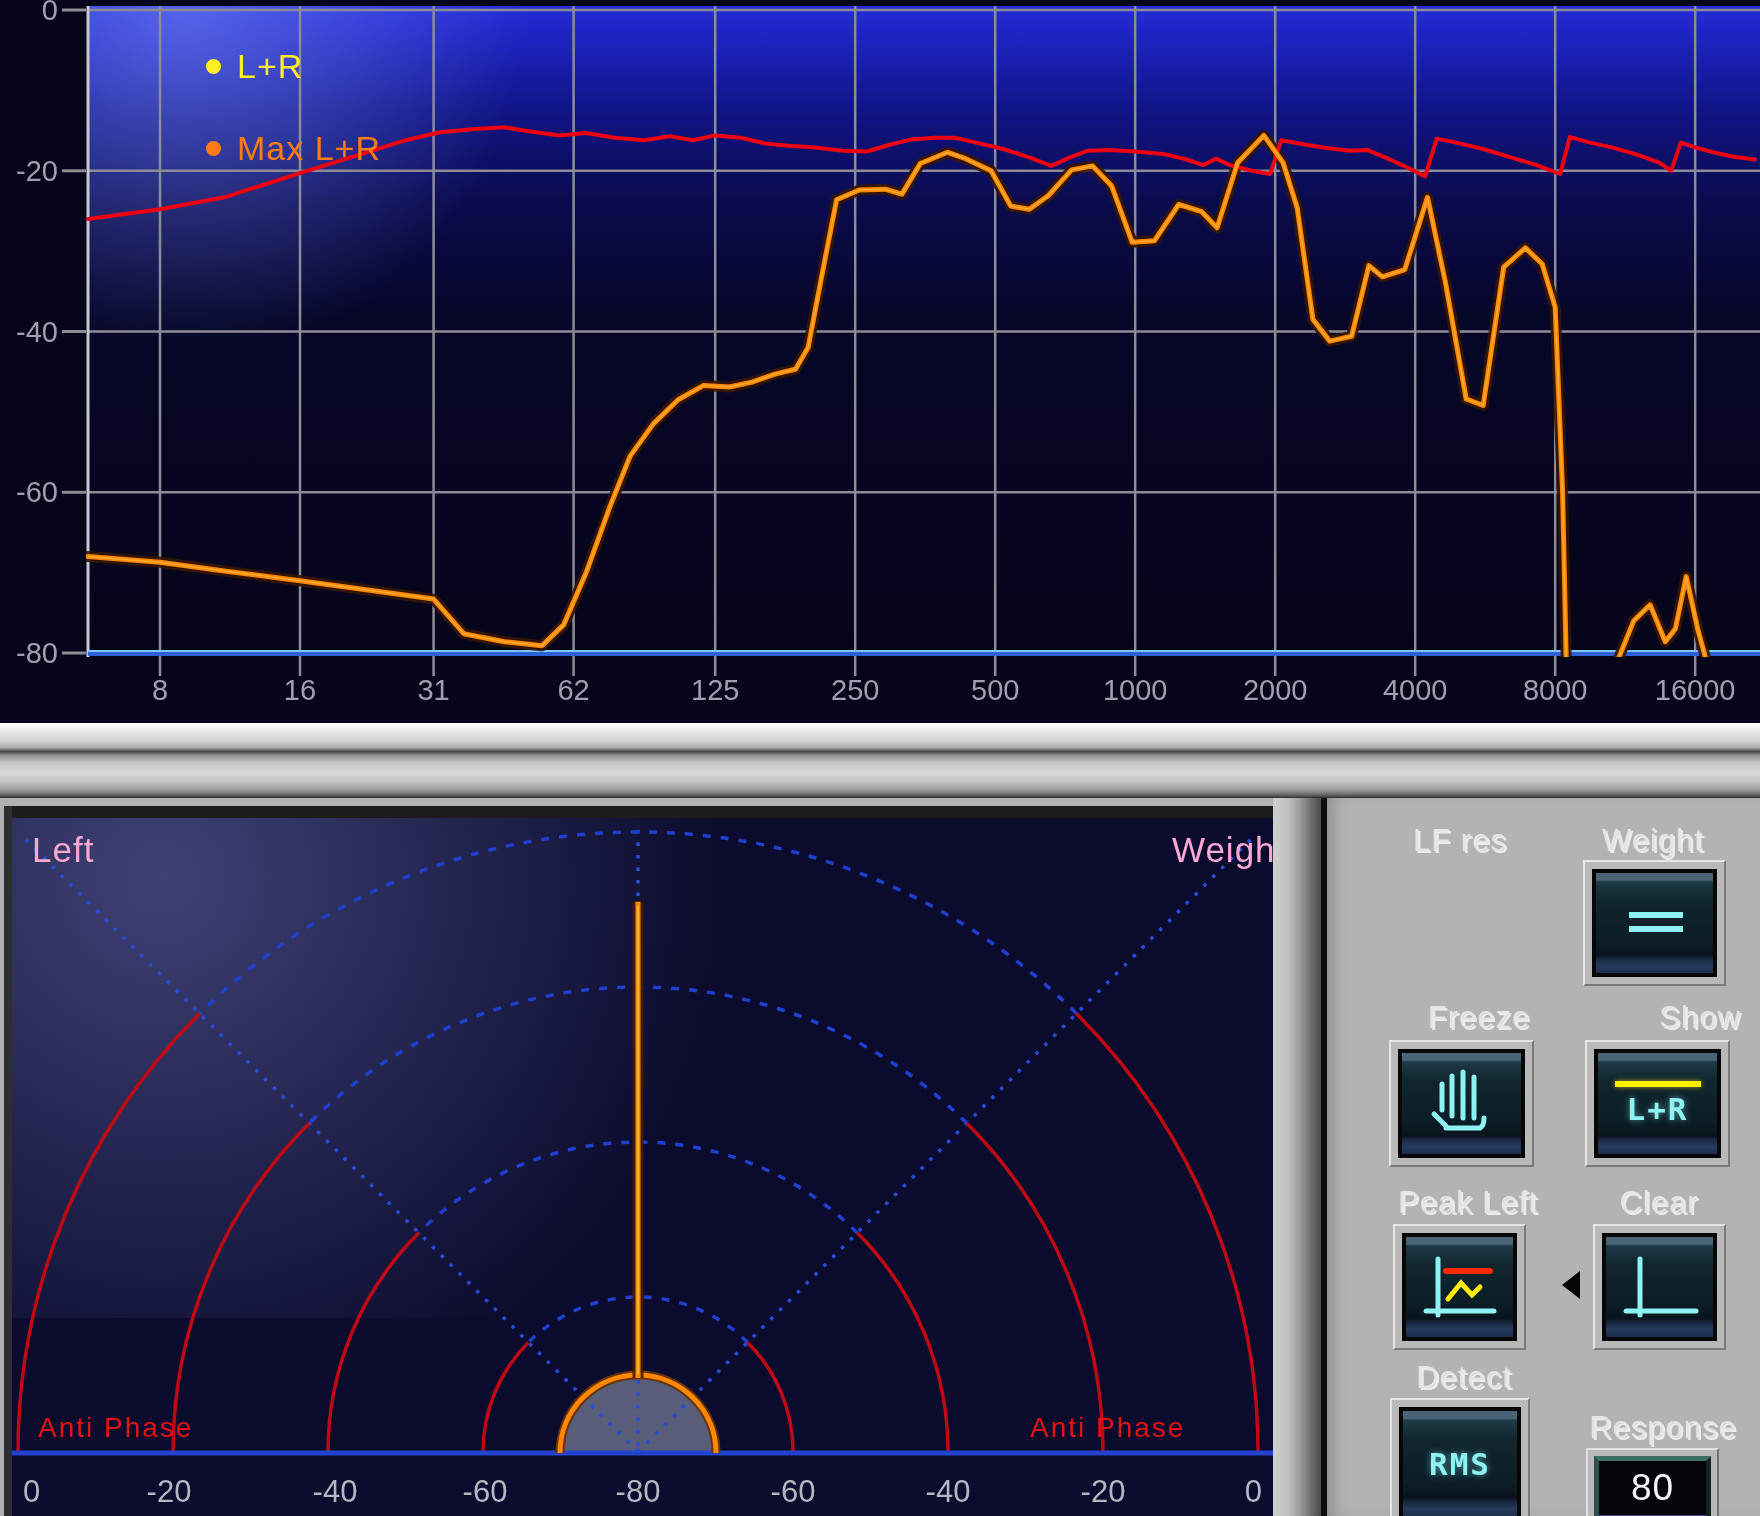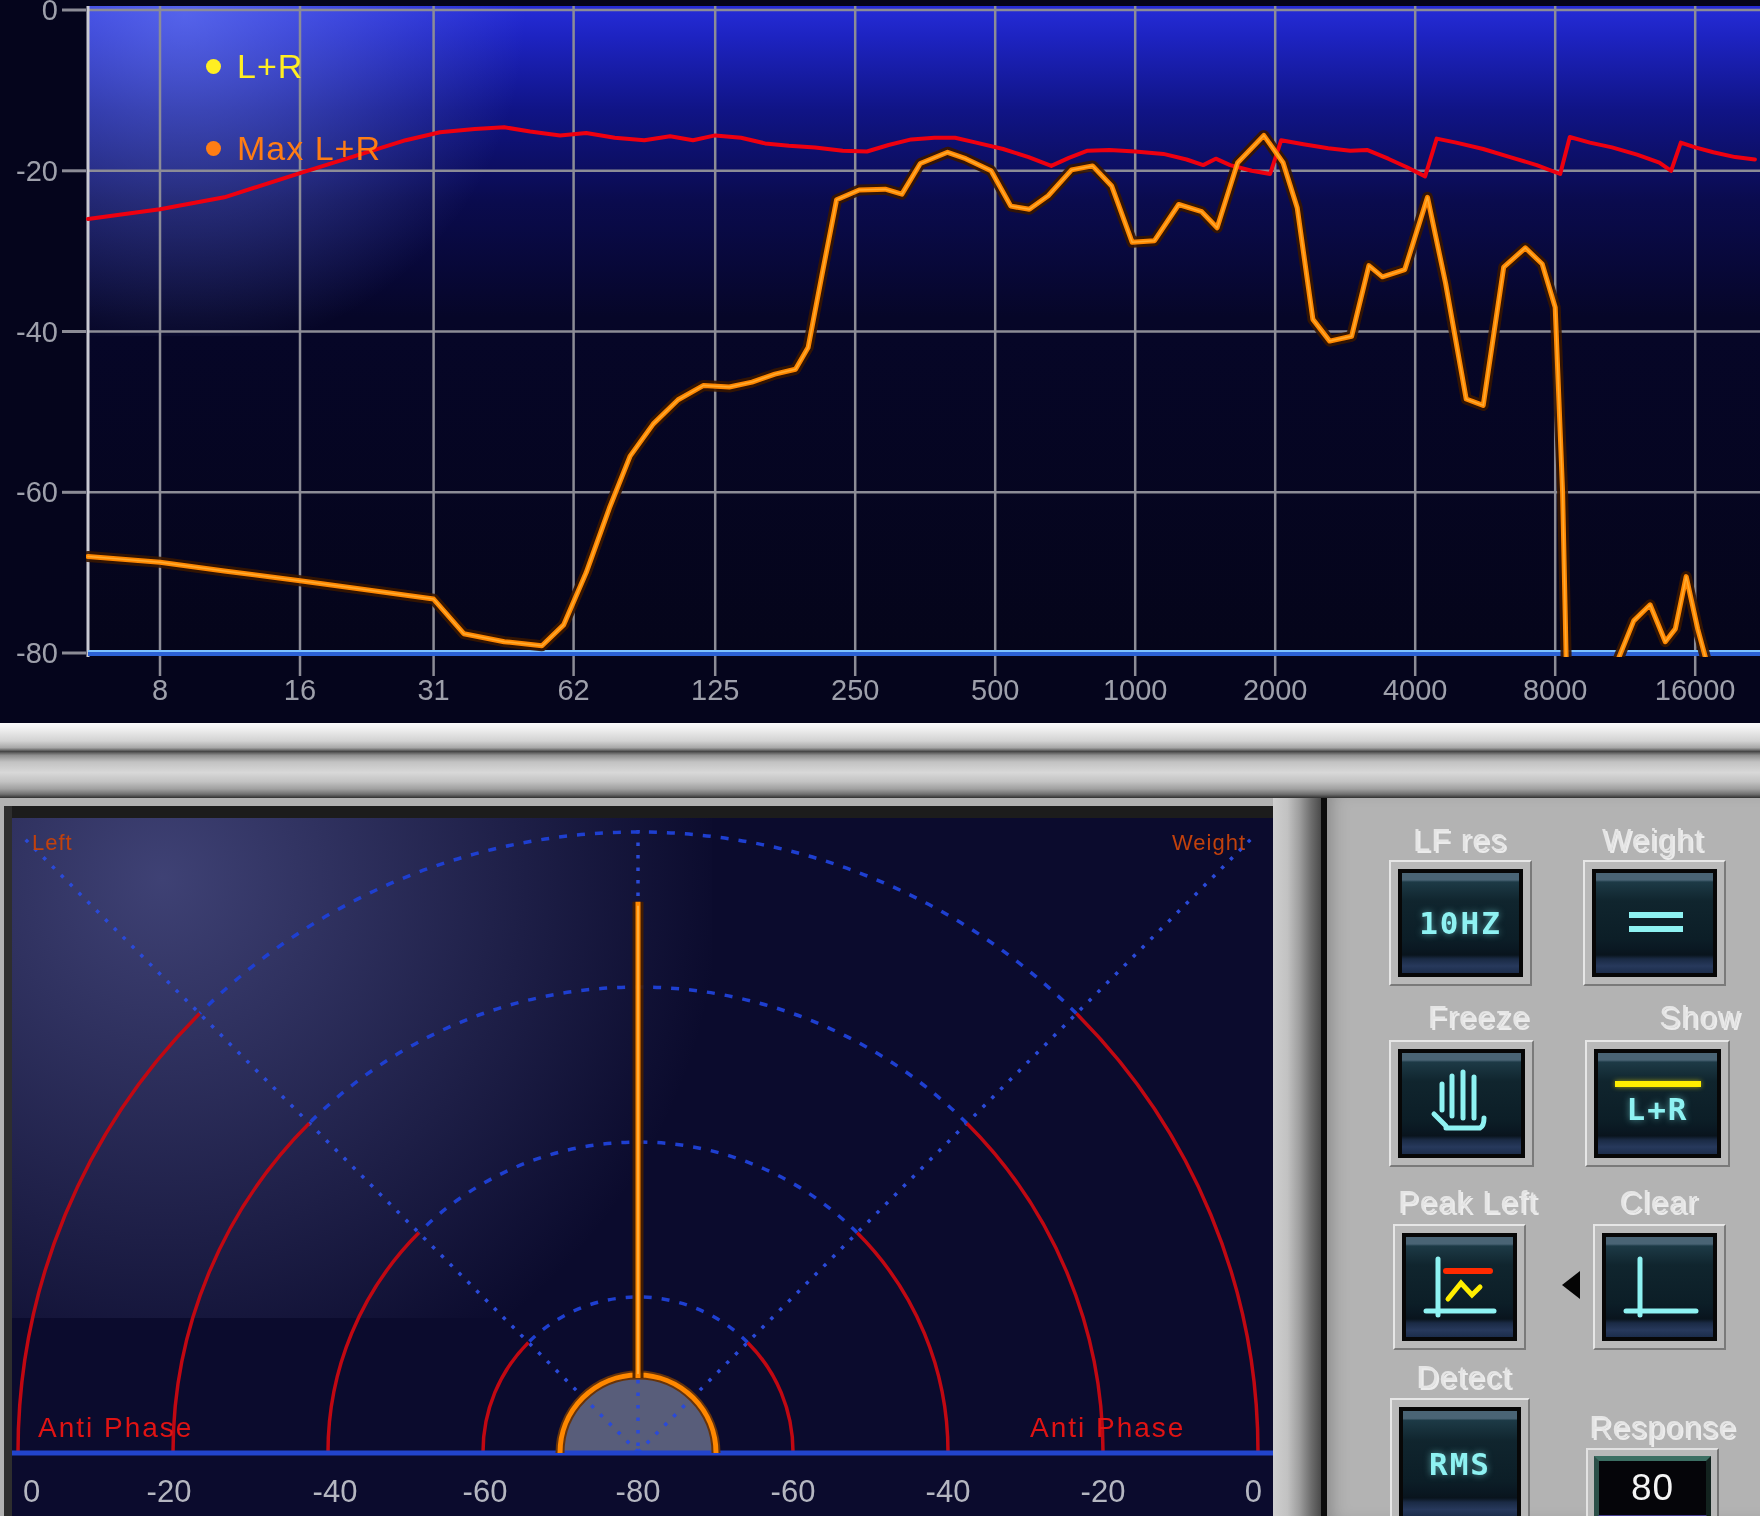--- a/index.html
+++ b/index.html
@@ -22,21 +22,21 @@
   #gonio-border-top{left:4px;top:806px;width:1269px;height:12px;background:#1c1c1c;}
   #gonio-border-left{left:4px;top:806px;width:8px;height:710px;background:#2e2e2e;}
   #gonio-svg{left:12px;top:818px;}
   #gonio-bevel-right{
     left:1273px;top:798px;width:48px;height:718px;
     background:linear-gradient(90deg,#cfcfcf 0%,#c2c2c2 30%,#9e9e9e 55%,#6c6c6c 80%,#4a4a4a 100%);
   }
   #ctl-sep{left:1321px;top:798px;width:6px;height:718px;background:#0c0c0c;}
   #controls{left:1327px;top:798px;width:433px;height:718px;background:#b3b3b3;box-shadow:inset 14px 0 18px -10px rgba(0,0,0,.25);}
   
-  .gonio-label{position:absolute;color:#c2410c;font-size:22px;letter-spacing:1px;}
+  .gonio-label{position:absolute;color:#f9a8d4;font-size:35px;letter-spacing:1px;}
   .antiphase{position:absolute;color:#e01313;font-size:28px;font-weight:normal;letter-spacing:2px;}
   
   .ctl-label{
     position:absolute;transform:translateX(-50%);white-space:nowrap;
     color:#e5e5e5;font-size:31px;letter-spacing:1px;
     text-shadow:2px 2px 0 rgba(255,255,255,.75);
   }
   .btn{
     position:absolute;background:#b9b9b9;padding:7px;box-sizing:border-box;
     border:2px solid;border-color:#e6e6e6 #7a7a7a #7a7a7a #e6e6e6;
@@ -220,25 +220,20 @@
   <div class="antiphase" style="left:1030px;top:1412px;">Anti Phase</div>
 
   <div id="gonio-bevel-right" class="abs"></div>
   <div id="ctl-sep" class="abs"></div>
 
   <div id="controls" class="abs"></div>
 
   <div class="ctl-label" style="left:1460px;top:823px;">LF res</div>
   <div class="ctl-label" style="left:1653px;top:823px;">Weight</div>
 
-  <div class="btn" style="left:1389px;top:860px;width:143px;height:126px;">
-    <div class="btn-face">
-        <span class="disp-text">10HZ</span>
-      </div>
-  </div>
   <div class="btn" style="left:1583px;top:860px;width:143px;height:126px;">
     <div class="btn-face">
       <svg width="96" height="60">
         <line x1="22" y1="22" x2="76" y2="22" stroke="#8ef2f2" stroke-width="6"></line>
         <line x1="22" y1="36" x2="76" y2="36" stroke="#8ef2f2" stroke-width="6"></line>
       </svg>
     </div>
   </div>
 
   <div class="ctl-label" style="left:1460px;top:1000px;margin-left:19px;">Freeze</div>

